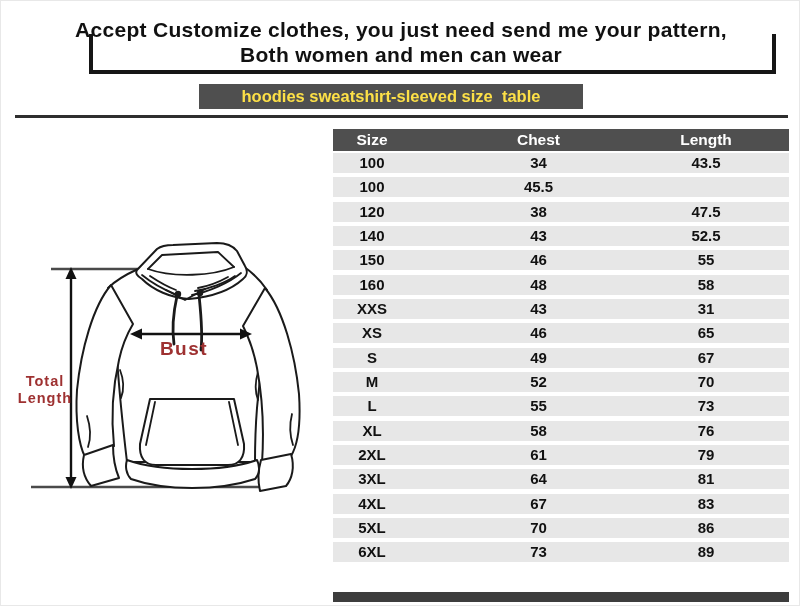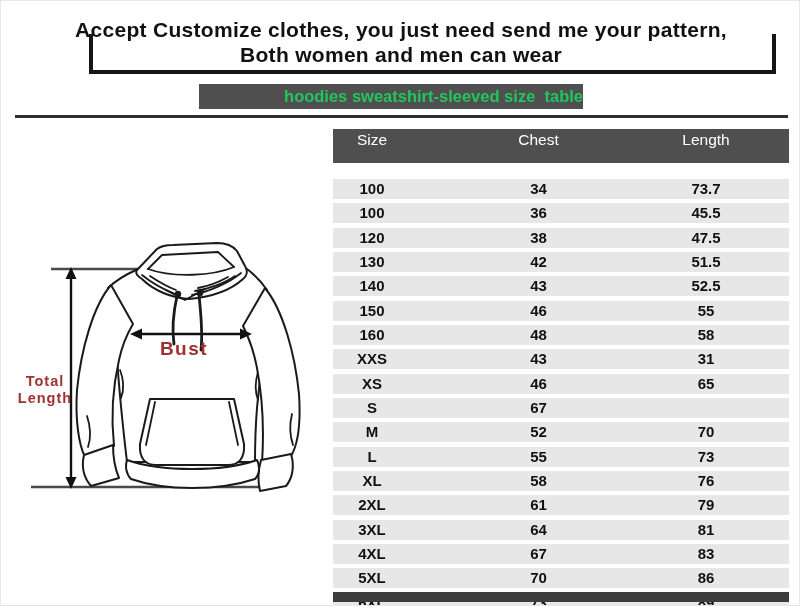--- a/index.html
+++ b/index.html
@@ -10,32 +10,32 @@
   }
   
   .title-line{position:absolute;left:0;width:800px;text-align:center;
     font-weight:bold;font-size:21px;letter-spacing:.3px;color:#111;white-space:pre;}
   .title-line1{top:17px;}
   .title-line2{top:42px;}
   .title-bracket{position:absolute;left:88px;top:33px;width:679px;height:36px;
     border-left:4px solid #161616;border-right:4px solid #161616;border-bottom:4px solid #161616;}
   
   .banner{position:absolute;left:198px;top:83px;width:384px;height:25px;
-    background:var(--dark-bar,#4f4f4f);color:#22c55e;font-weight:bold;font-size:16.5px;
-    line-height:25px;text-align:right;white-space:pre;}
+    background:var(--dark-bar,#4f4f4f);color:#fde047;font-weight:bold;font-size:16.5px;
+    line-height:25px;text-align:center;white-space:pre;}
   .unit{position:absolute;left:642px;top:85px;width:155px;font-weight:bold;
     font-size:18px;color:#111;letter-spacing:.3px;}
   .rule{position:absolute;left:14px;top:114px;width:773px;height:3px;background:#2e2e2e;}
   
   .table{position:absolute;left:332px;top:128px;width:456px;}
   .trow{display:grid;grid-template-columns:78px 255px 80px 43px;}
-  .thead{height:34px;background:var(--dark-bar,#4f4f4f);color:#fff;font-weight:normal;
+  .thead{height:22px;background:var(--dark-bar,#4f4f4f);color:#fff;font-weight:bold;
     font-size:15.5px;line-height:22px;}
   .thead .tcell{text-align:center;}
-  .tbody{padding-top:16px;}
+  .tbody{padding-top:2px;}
   .tbody .trow{height:20px;margin-bottom:4.33px;background:var(--row-stripe,#e7e7e7);
     font-weight:bold;font-size:15px;line-height:20px;color:#111;}
   .tbody .tcell{text-align:center;}
   .tfoot-bar{position:absolute;left:332px;top:591px;width:456px;height:10px;
     background:var(--footer-bar,#3d3d3d);}
   
   .diagram{position:absolute;left:0;top:117px;}
   .diagram text{font-family:"Liberation Sans", sans-serif;font-weight:bold;
     fill:var(--accent-red,#9e3131);}
   .garment{fill:#ffffff;stroke:var(--ink,#1a1a1a);stroke-width:2;
@@ -127,42 +127,35 @@
     <div class="trow thead">
       <div class="tcell">Size</div>
       <div class="tcell">Chest</div>
       <div class="tcell">Length</div>
       <div class="tcell"></div>
     </div>
     <div class="tbody">
         <div class="trow">
           <div class="tcell">100</div>
           <div class="tcell">34</div>
-          <div class="tcell">73.7</div>
+          <div class="tcell">43.5</div>
           <div></div>
         </div>
         <div class="trow">
           <div class="tcell">100</div>
-          <div class="tcell">36</div>
           <div class="tcell">45.5</div>
           <div></div>
         </div>
         <div class="trow">
           <div class="tcell">120</div>
           <div class="tcell">38</div>
           <div class="tcell">47.5</div>
           <div></div>
         </div>
         <div class="trow">
-          <div class="tcell">130</div>
-          <div class="tcell">42</div>
-          <div class="tcell">51.5</div>
-          <div></div>
-        </div>
-        <div class="trow">
           <div class="tcell">140</div>
           <div class="tcell">43</div>
           <div class="tcell">52.5</div>
           <div></div>
         </div>
         <div class="trow">
           <div class="tcell">150</div>
           <div class="tcell">46</div>
           <div class="tcell">55</div>
           <div></div>
@@ -180,20 +173,21 @@
           <div></div>
         </div>
         <div class="trow">
           <div class="tcell">XS</div>
           <div class="tcell">46</div>
           <div class="tcell">65</div>
           <div></div>
         </div>
         <div class="trow">
           <div class="tcell">S</div>
+          <div class="tcell">49</div>
           <div class="tcell">67</div>
           <div></div>
         </div>
         <div class="trow">
           <div class="tcell">M</div>
           <div class="tcell">52</div>
           <div class="tcell">70</div>
           <div></div>
         </div>
         <div class="trow">

